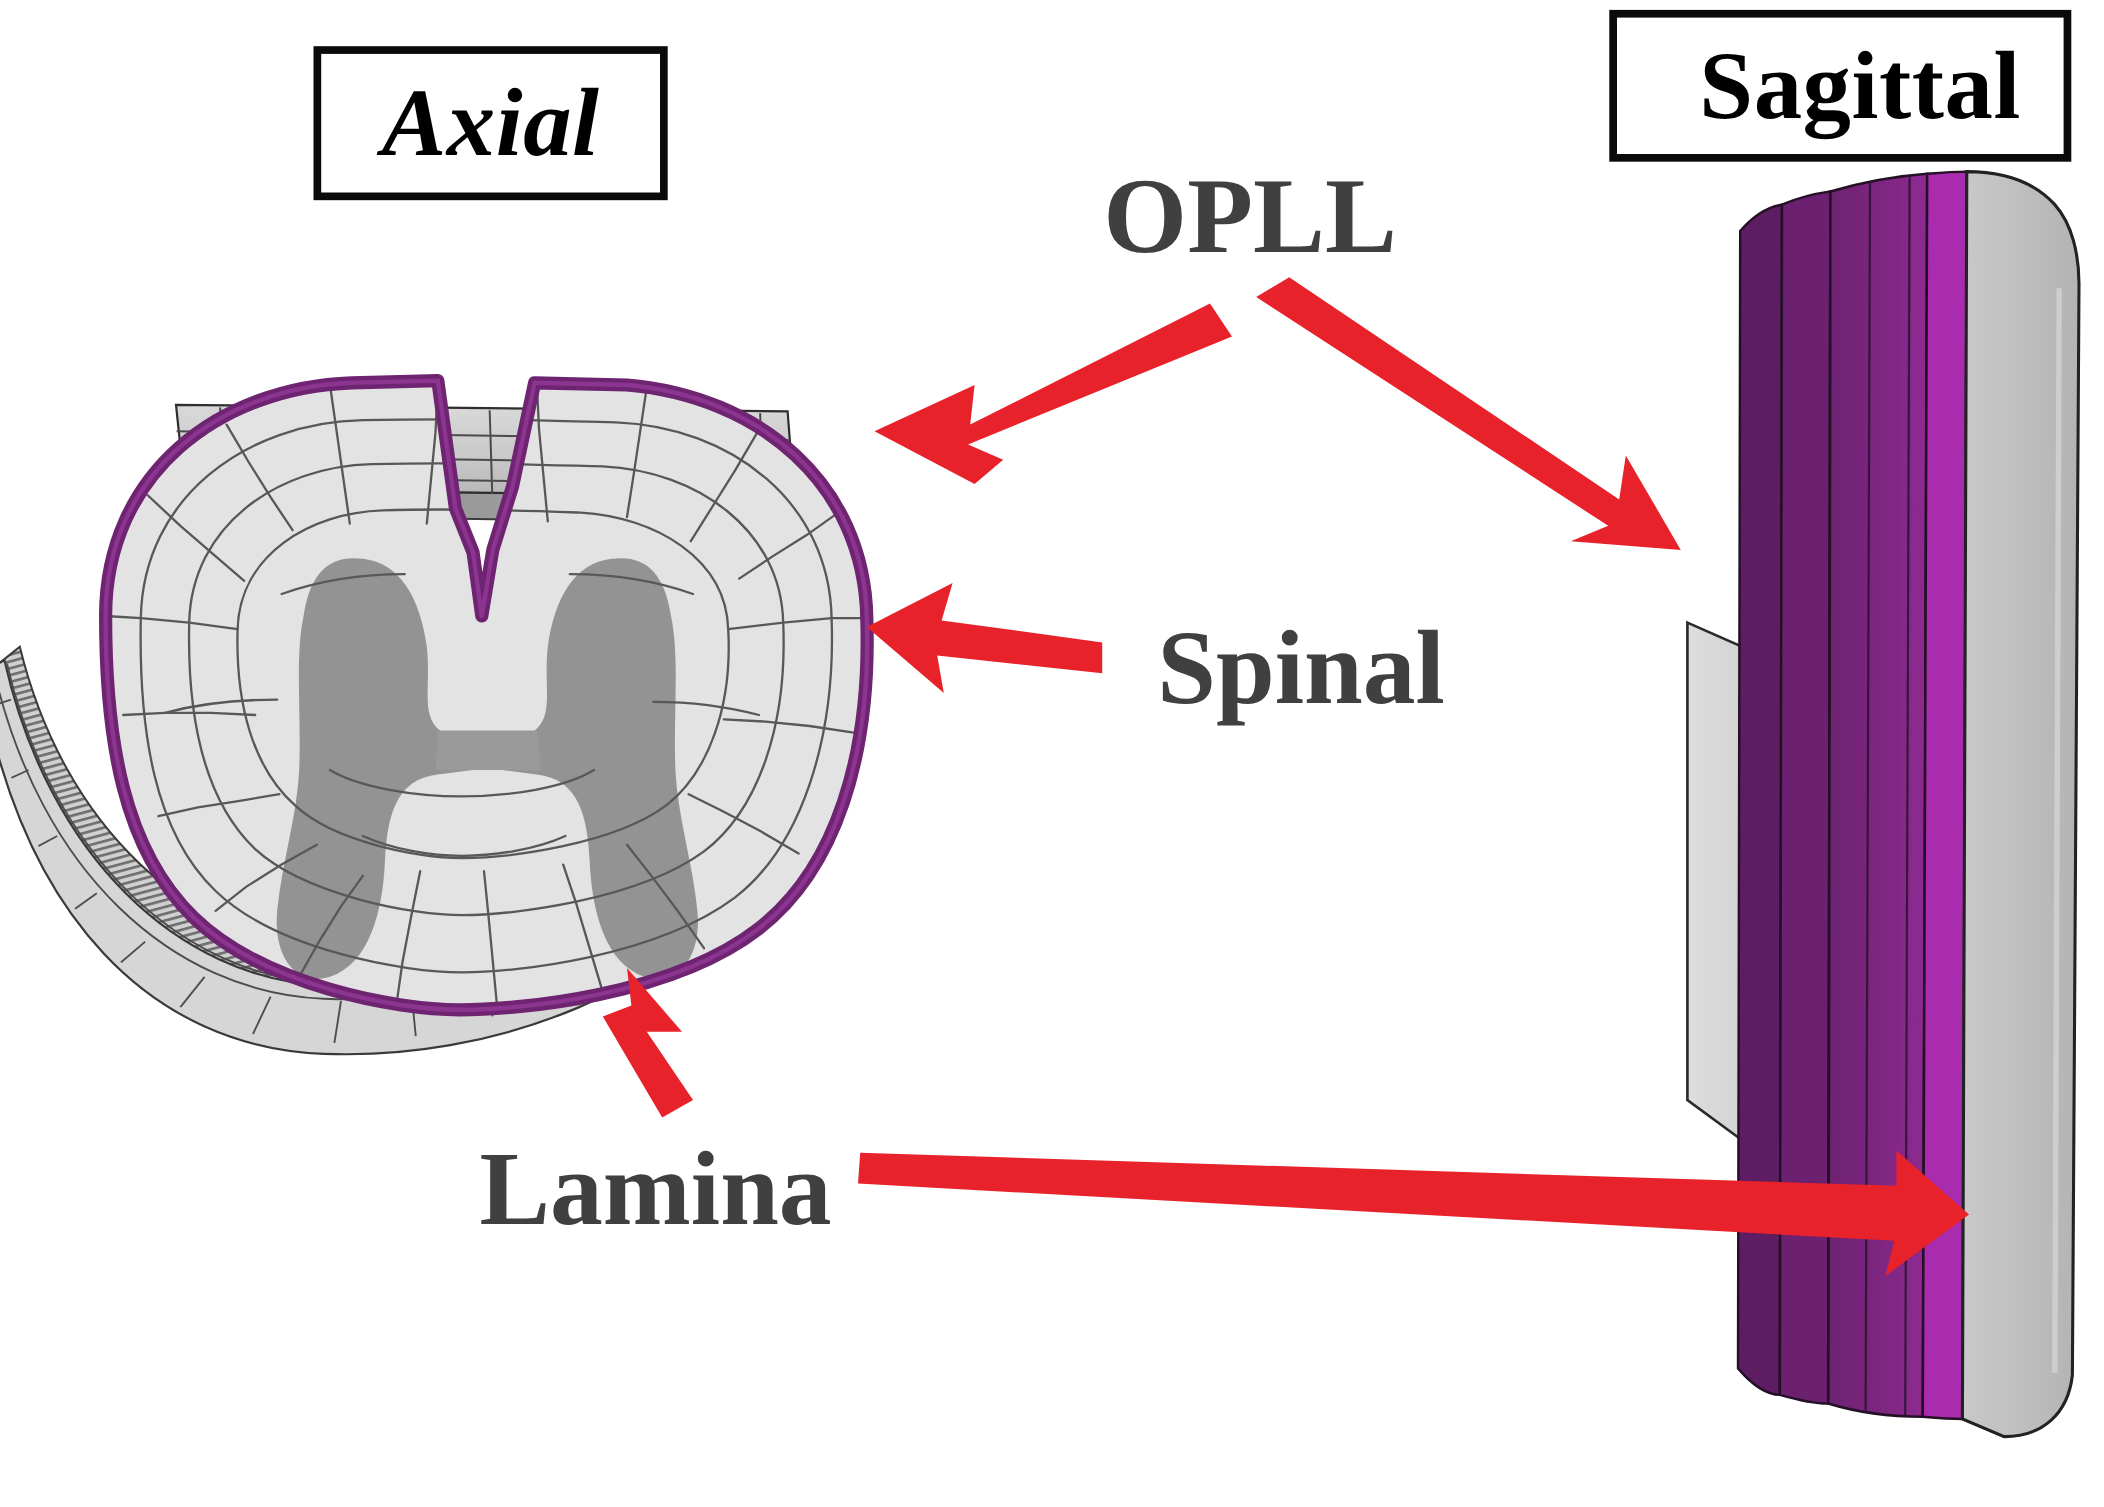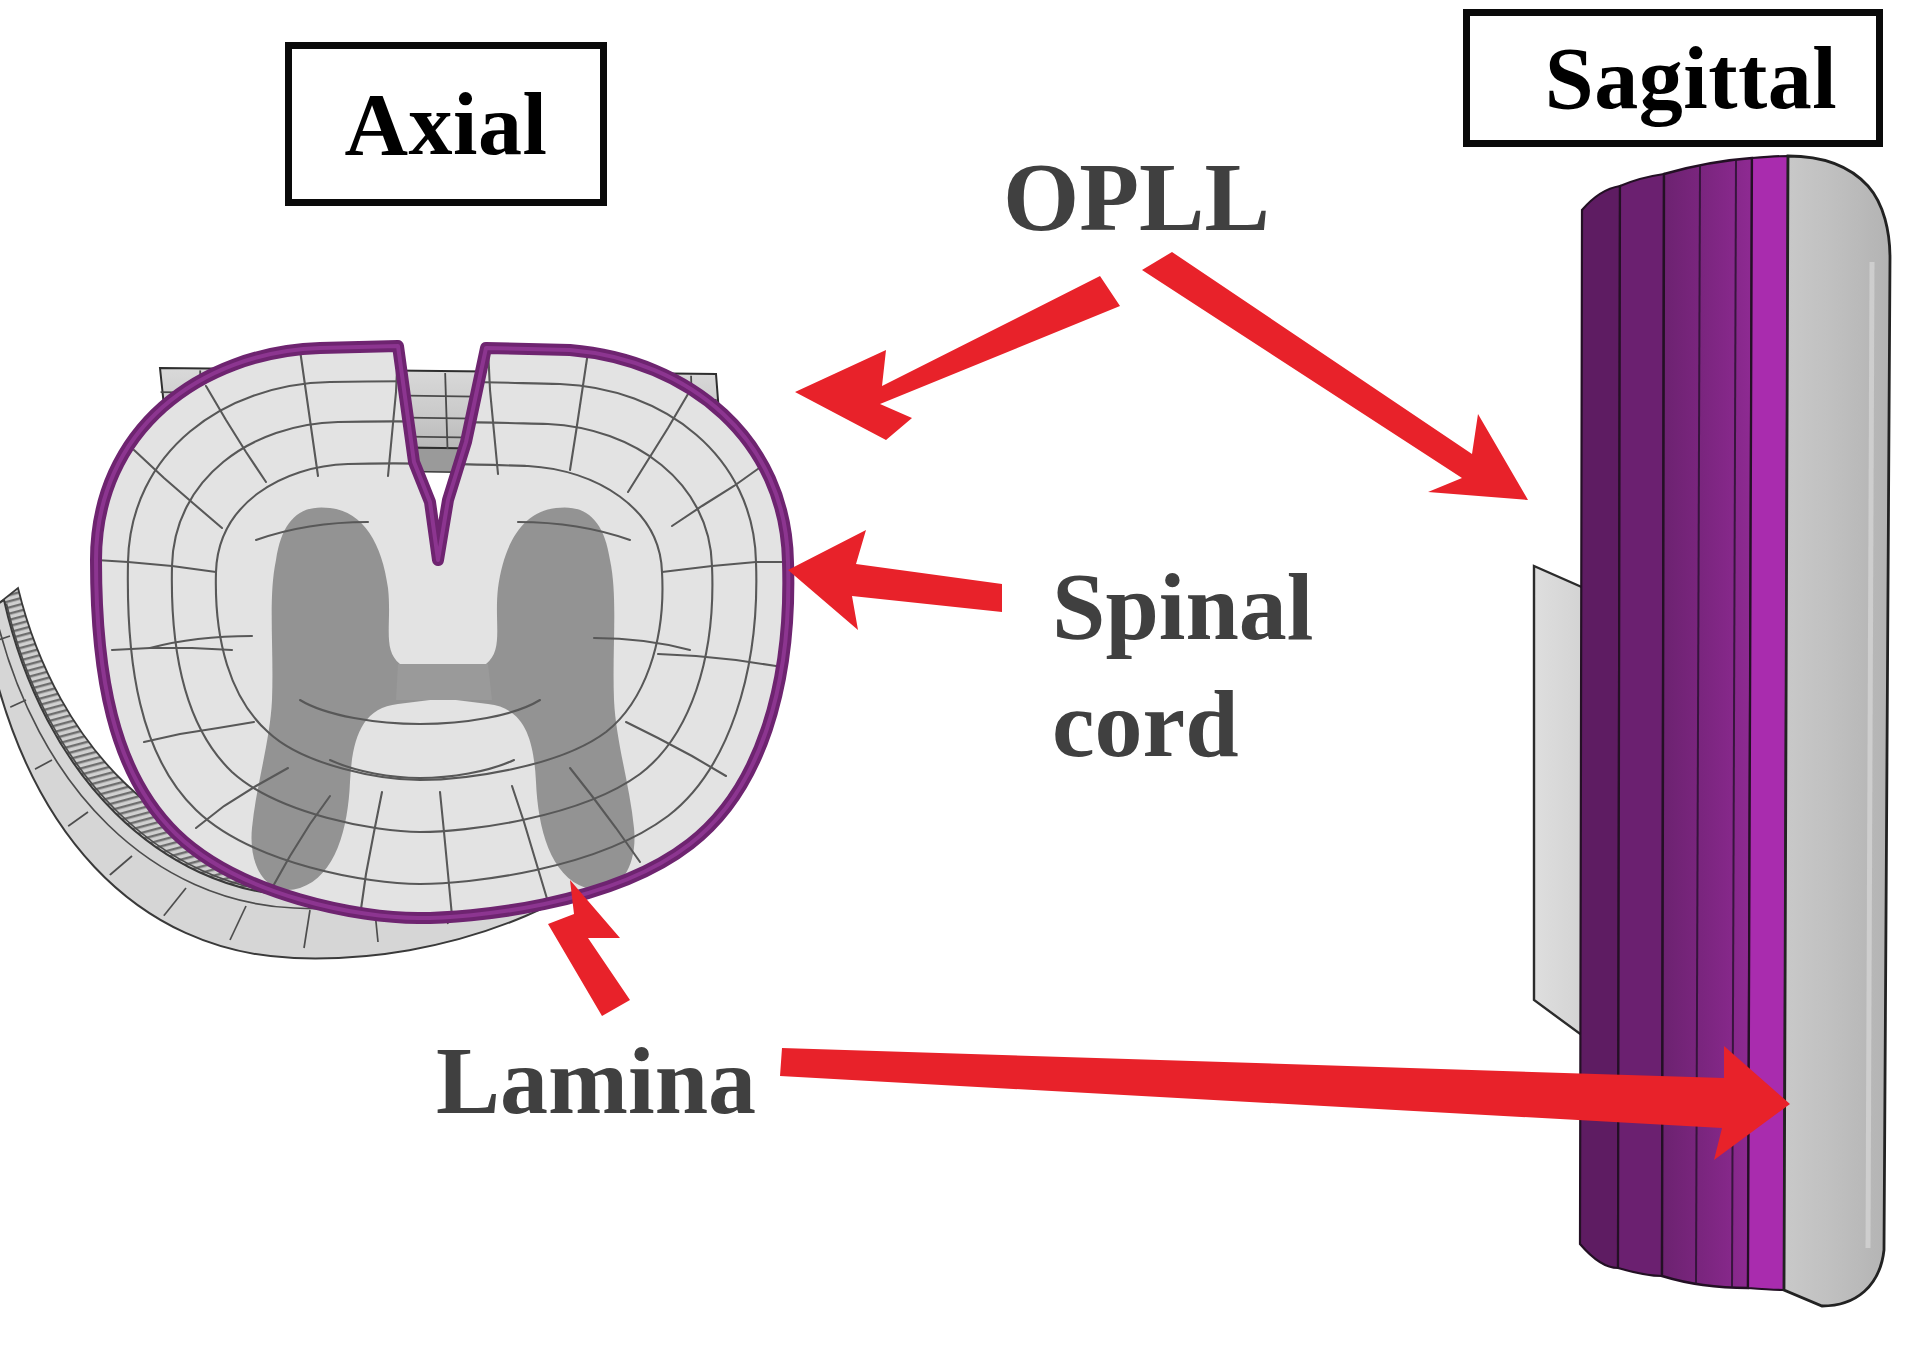--- a/index.html
+++ b/index.html
@@ -29,22 +29,23 @@
     font-family: "Liberation Serif", serif;
     font-weight: bold;
     color: #000000;
     letter-spacing: 0.5px;
     box-sizing: border-box;
   }
   #axial-label {
     left: 285px;
     top: 42px;
     width: 322px;
-    height: 164px;
+    height: 140px;
     font-size: 88px;
+    font-style: italic;
   }
   #sagittal-label {
     left: 1463px;
     top: 9px;
     width: 420px;
     height: 138px;
     font-size: 88px;
     padding-left: 36px;
   }
 
@@ -380,18 +381,17 @@
   </svg>
 
   <div class="view-label" id="axial-label">Axial</div>
 
   <div class="view-label" id="sagittal-label">Sagittal</div>
 
   <div class="callout" id="opll-text">OPLL</div>
 
   <div class="callout" id="spinalcord-text">
     <div>Spinal</div>
-    <div>cord</div>
   </div>
 
   <div class="callout" id="lamina-text">Lamina</div>
 
 </div>
 
 </body></html>

